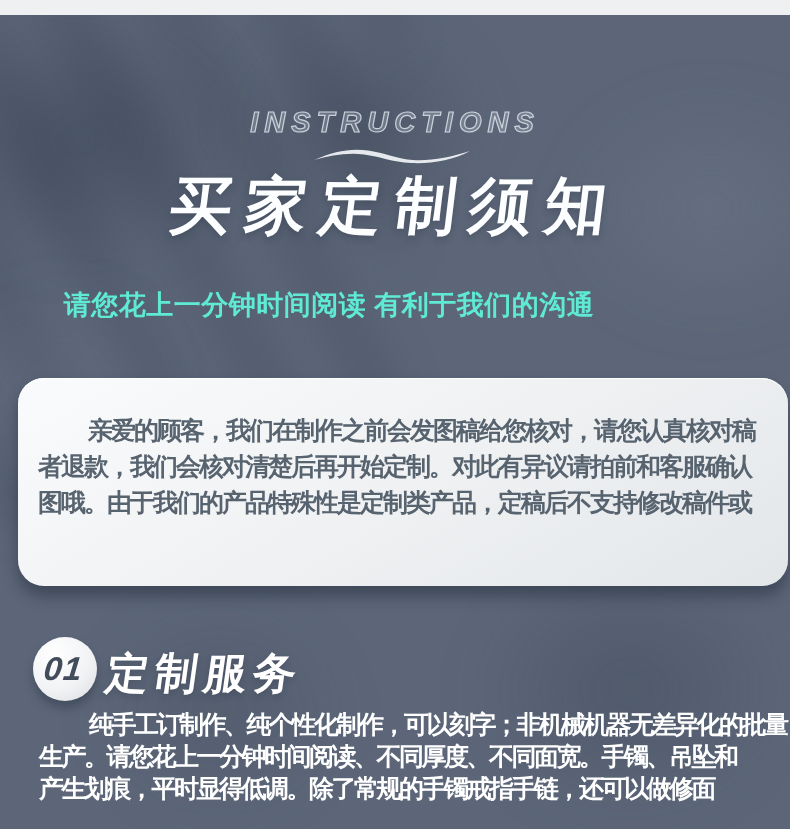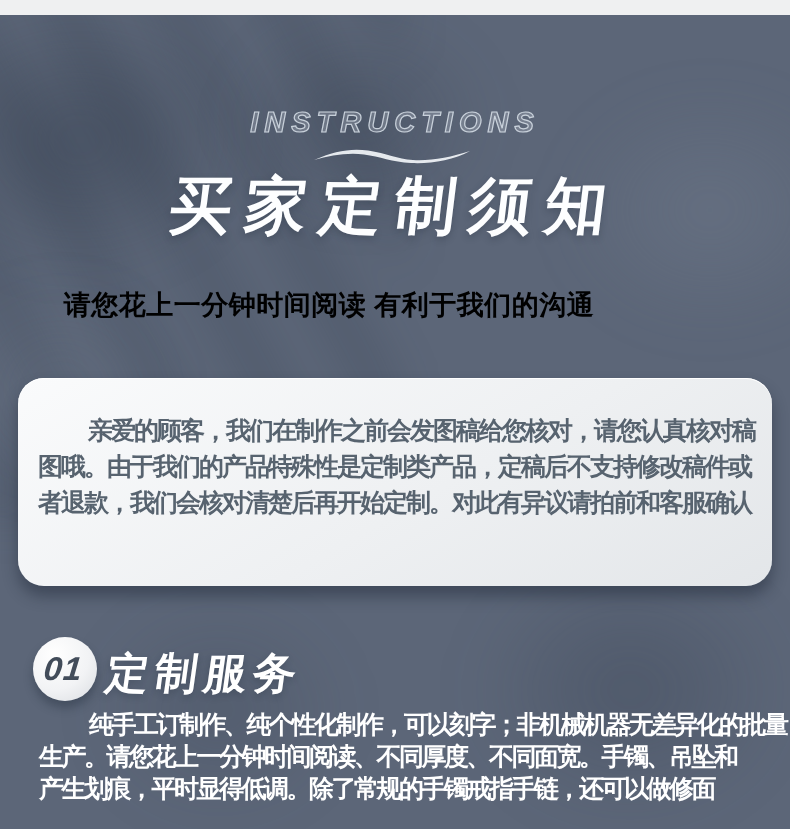--- a/index.html
+++ b/index.html
@@ -32,27 +32,28 @@
   .eyebrow.l2{top:107px;}
   .wave{position:absolute;left:314px;top:146px;width:156px;height:20px;}
   .bigtitle{
     position:absolute;left:0;top:170px;width:790px;text-align:center;
     font-size:62px;line-height:72px;font-weight:bold;color:#fdfeff;
     letter-spacing:13px;transform:skewX(-7deg);white-space:nowrap;
     text-shadow:0 3px 7px rgba(28,38,54,.28);
   }
   .subtitle{
     position:absolute;left:0;top:287px;width:658px;text-align:center;
-    font-size:27px;color:#000000;letter-spacing:.5px;white-space:nowrap;font-weight:bold;
+    font-size:27px;color:#5eead4;letter-spacing:.5px;white-space:nowrap;font-weight:bold;
   }
   
   .card{
     position:absolute;left:18px;top:378px;width:754px;height:208px;border-radius:26px;
     background:linear-gradient(150deg,#fafbfc 0%,#eef0f2 55%,#e3e6e9 100%);
     box-shadow:0 10px 15px rgba(27,36,52,.45), inset 0 1px 0 #ffffff;
+    padding-left:16px;
   }
   .card-text{
     position:absolute;left:20px;top:34px;width:716px;
     color:#57636f;font-size:25px;line-height:36px;letter-spacing:-2px;
     font-weight:bold;
   }
   .card-text .ln{white-space:nowrap;}
   .indent{padding-left:50px;}
   
   .num-circle{
@@ -103,22 +104,22 @@
              C 78 16, 66 10.5, 50 8.5
              C 33 6.5, 16 9.5, 0 14 Z" fill="#f2f5f8" opacity="0.92"></path>
   </svg>
 
   <div class="bigtitle">买家定制须知</div>
   <div class="subtitle">请您花上一分钟时间阅读 有利于我们的沟通</div>
 
   <div class="card">
     <div class="card-text">
       <div class="ln indent">亲爱的顾客，我们在制作之前会发图稿给您核对，请您认真核对稿</div>
+      <div class="ln">者退款，我们会核对清楚后再开始定制。对此有异议请拍前和客服确认</div>
       <div class="ln">图哦。由于我们的产品特殊性是定制类产品，定稿后不支持修改稿件或</div>
-      <div class="ln">者退款，我们会核对清楚后再开始定制。对此有异议请拍前和客服确认</div>
     </div>
   </div>
 
   <div class="num-circle">
     <span class="num">01</span>
   </div>
   <div class="sec-title">定制服务</div>
 
   <div class="body-text">
     <div class="ln indent">纯手工订制作、纯个性化制作，可以刻字；非机械机器无差异化的批量</div>

